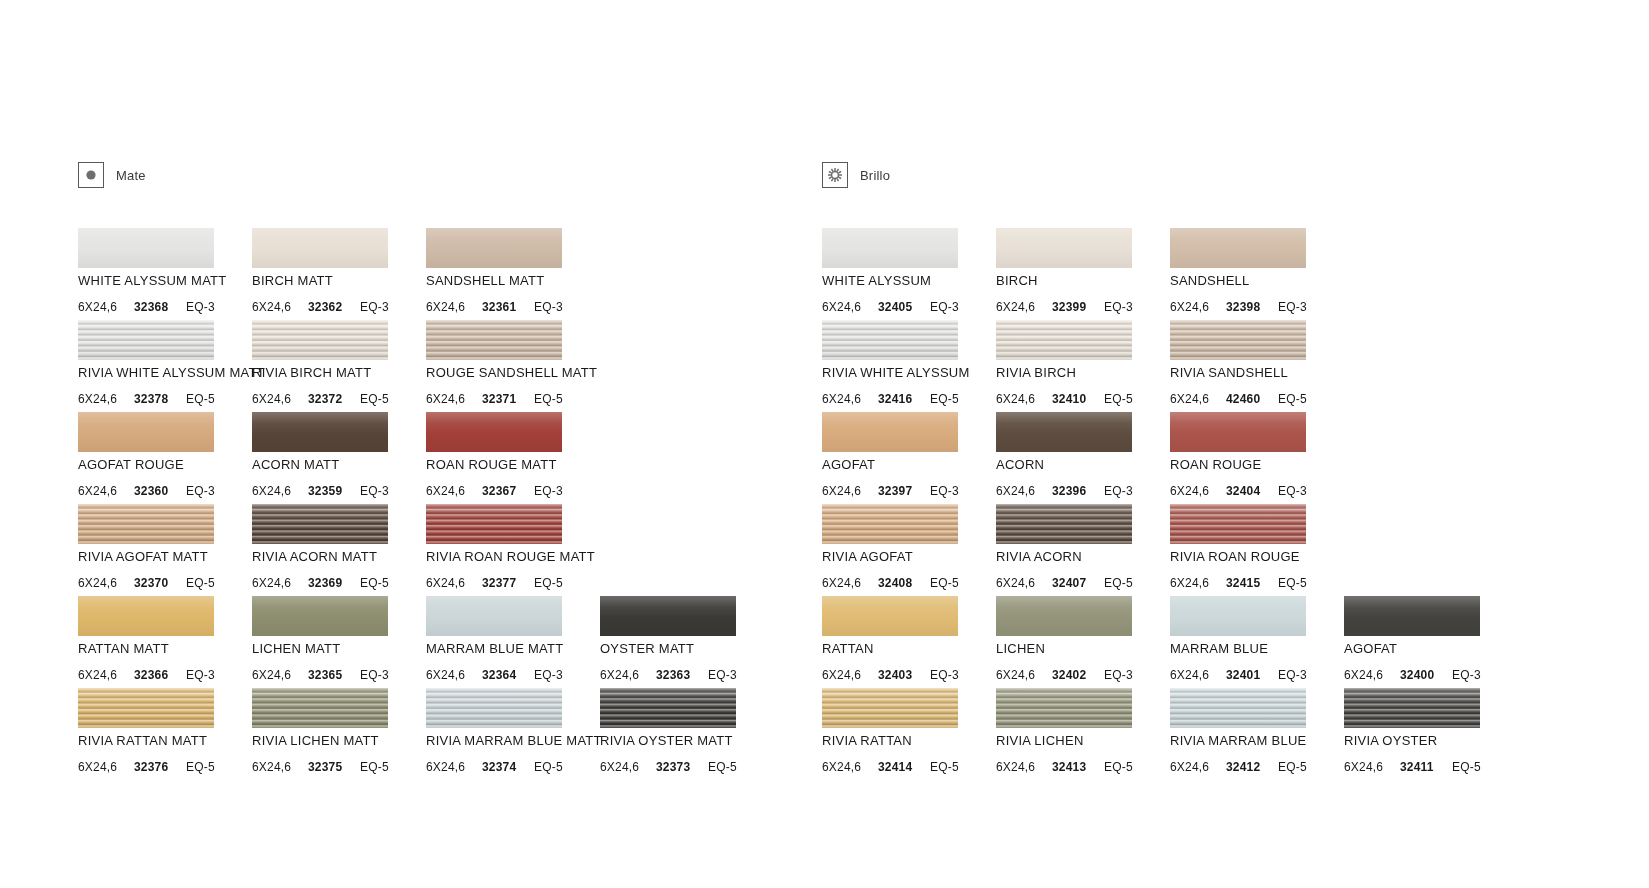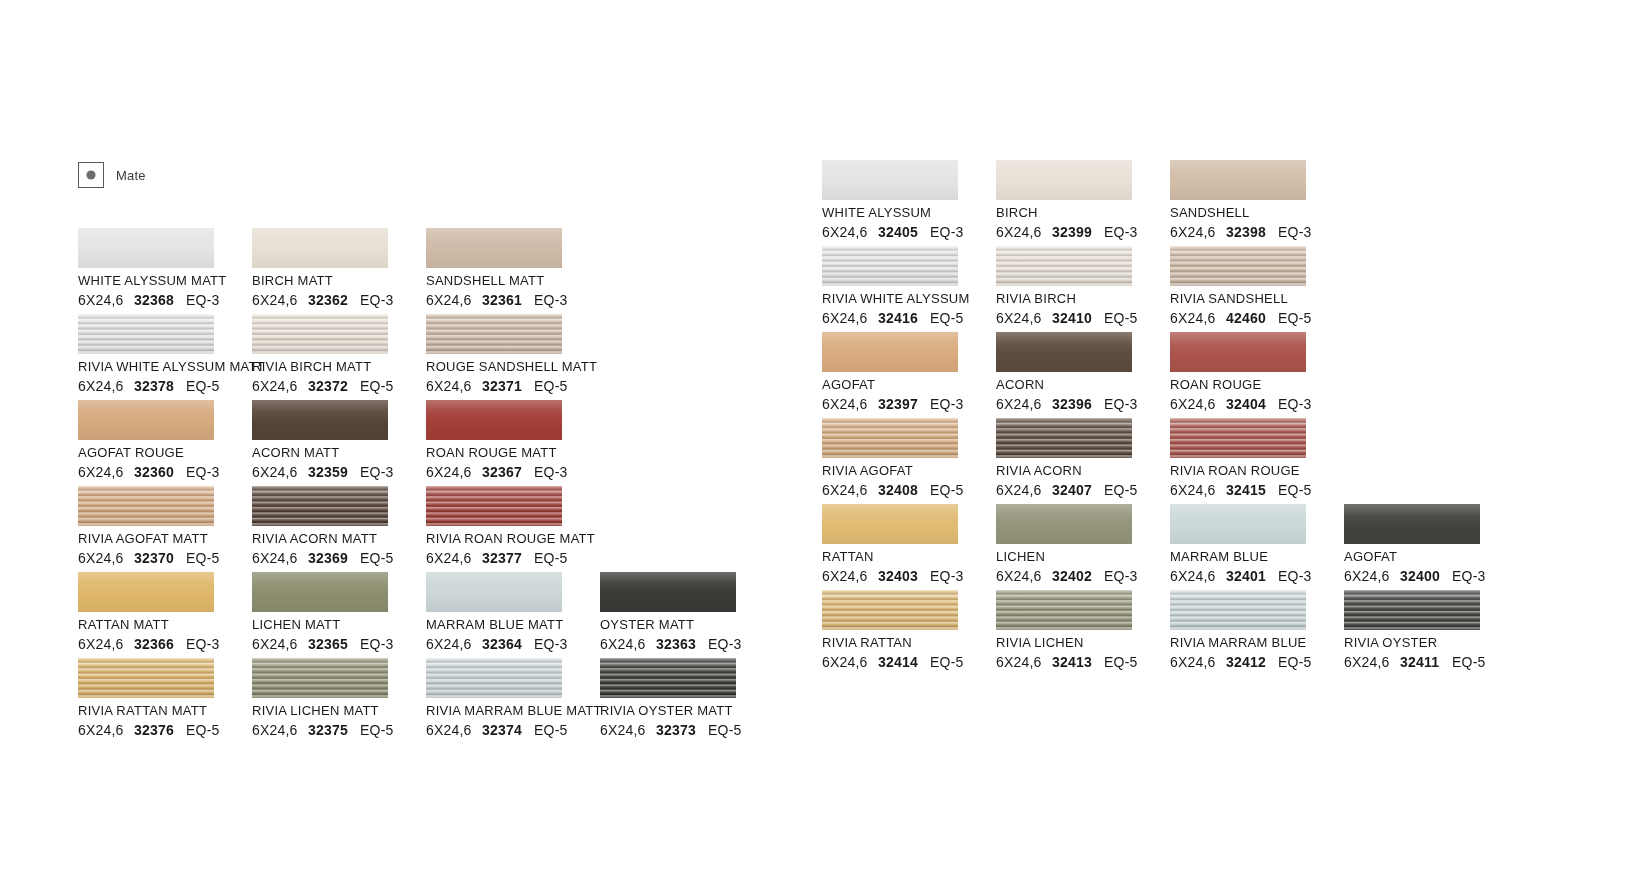--- a/index.html
+++ b/index.html
@@ -93,23 +93,23 @@
   .name {
     font-size: 13px;
     color: #1a1a1a;
     letter-spacing: .25px;
     margin-top: 5px;
     white-space: nowrap;
   }
   .spec {
     display: flex;
     align-items: flex-end;
-    margin-top: 4px;
+    margin-top: 12px;
     width: 136px;
-    font-size: 14px;
+    font-size: 12px;
     color: #1a1a1a;
     letter-spacing: .2px;
     white-space: nowrap;
   }
   .spec .size { width: 56px; flex: 0 0 56px; }
   .spec .code { font-weight: bold; width: 52px; flex: 0 0 52px; }
   .spec .eq   { flex: 0 0 auto; }
 </style>
 </head>
 <body>
@@ -363,20 +363,40 @@
             <div class="spec">
               <span class="size">6X24,6</span>
               <span class="code">32373</span>
               <span class="eq">EQ-5</span>
             </div>
           </div>
         </div>
       </div>
     </div>
     <div class="section brillo">
+      <div class="sec-head">
+        <div class="sec-icon-box">
+          <svg width="18" height="18" viewBox="0 0 18 18" aria-hidden="true">
+            <line x1="13.10" y1="9.00" x2="16.00" y2="9.00" stroke="#6d6e70" stroke-width="1.5" stroke-linecap="butt"></line>
+            <line x1="12.55" y1="11.05" x2="15.06" y2="12.50" stroke="#6d6e70" stroke-width="1.5" stroke-linecap="butt"></line>
+            <line x1="11.05" y1="12.55" x2="12.50" y2="15.06" stroke="#6d6e70" stroke-width="1.5" stroke-linecap="butt"></line>
+            <line x1="9.00" y1="13.10" x2="9.00" y2="16.00" stroke="#6d6e70" stroke-width="1.5" stroke-linecap="butt"></line>
+            <line x1="6.95" y1="12.55" x2="5.50" y2="15.06" stroke="#6d6e70" stroke-width="1.5" stroke-linecap="butt"></line>
+            <line x1="5.45" y1="11.05" x2="2.94" y2="12.50" stroke="#6d6e70" stroke-width="1.5" stroke-linecap="butt"></line>
+            <line x1="4.90" y1="9.00" x2="2.00" y2="9.00" stroke="#6d6e70" stroke-width="1.5" stroke-linecap="butt"></line>
+            <line x1="5.45" y1="6.95" x2="2.94" y2="5.50" stroke="#6d6e70" stroke-width="1.5" stroke-linecap="butt"></line>
+            <line x1="6.95" y1="5.45" x2="5.50" y2="2.94" stroke="#6d6e70" stroke-width="1.5" stroke-linecap="butt"></line>
+            <line x1="9.00" y1="4.90" x2="9.00" y2="2.00" stroke="#6d6e70" stroke-width="1.5" stroke-linecap="butt"></line>
+            <line x1="11.05" y1="5.45" x2="12.50" y2="2.94" stroke="#6d6e70" stroke-width="1.5" stroke-linecap="butt"></line>
+            <line x1="12.55" y1="6.95" x2="15.06" y2="5.50" stroke="#6d6e70" stroke-width="1.5" stroke-linecap="butt"></line>
+            <circle cx="9" cy="9" r="3.5" fill="none" stroke="#6d6e70" stroke-width="1.6"></circle>
+          </svg>
+        </div>
+        <div class="sec-title">Brillo</div>
+      </div>
       <div class="grid">
         <div class="row">
           <div class="card">
             <div class="swatch" style="background: rgb(228, 228, 226);">
               <div class="sheen"></div>
             </div>
             <div class="name">WHITE ALYSSUM</div>
             <div class="spec">
               <span class="size">6X24,6</span>
               <span class="code">32405</span>

